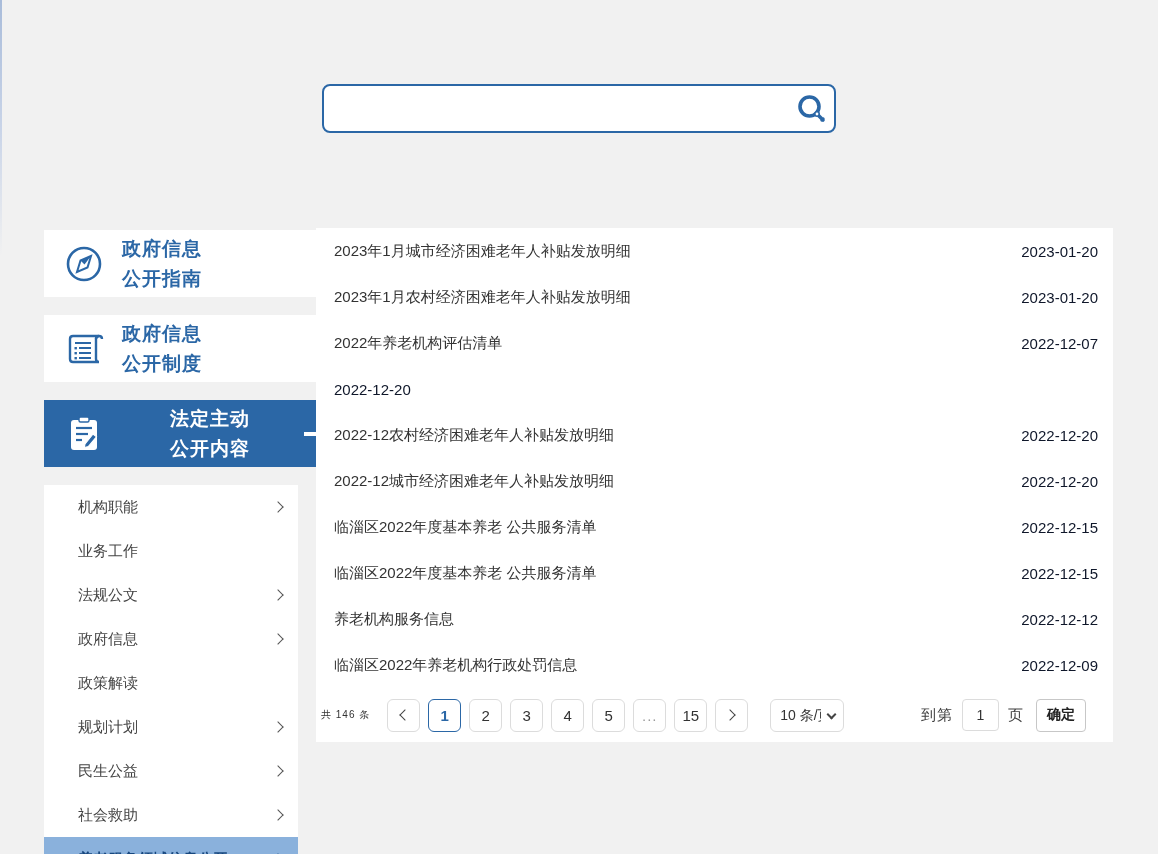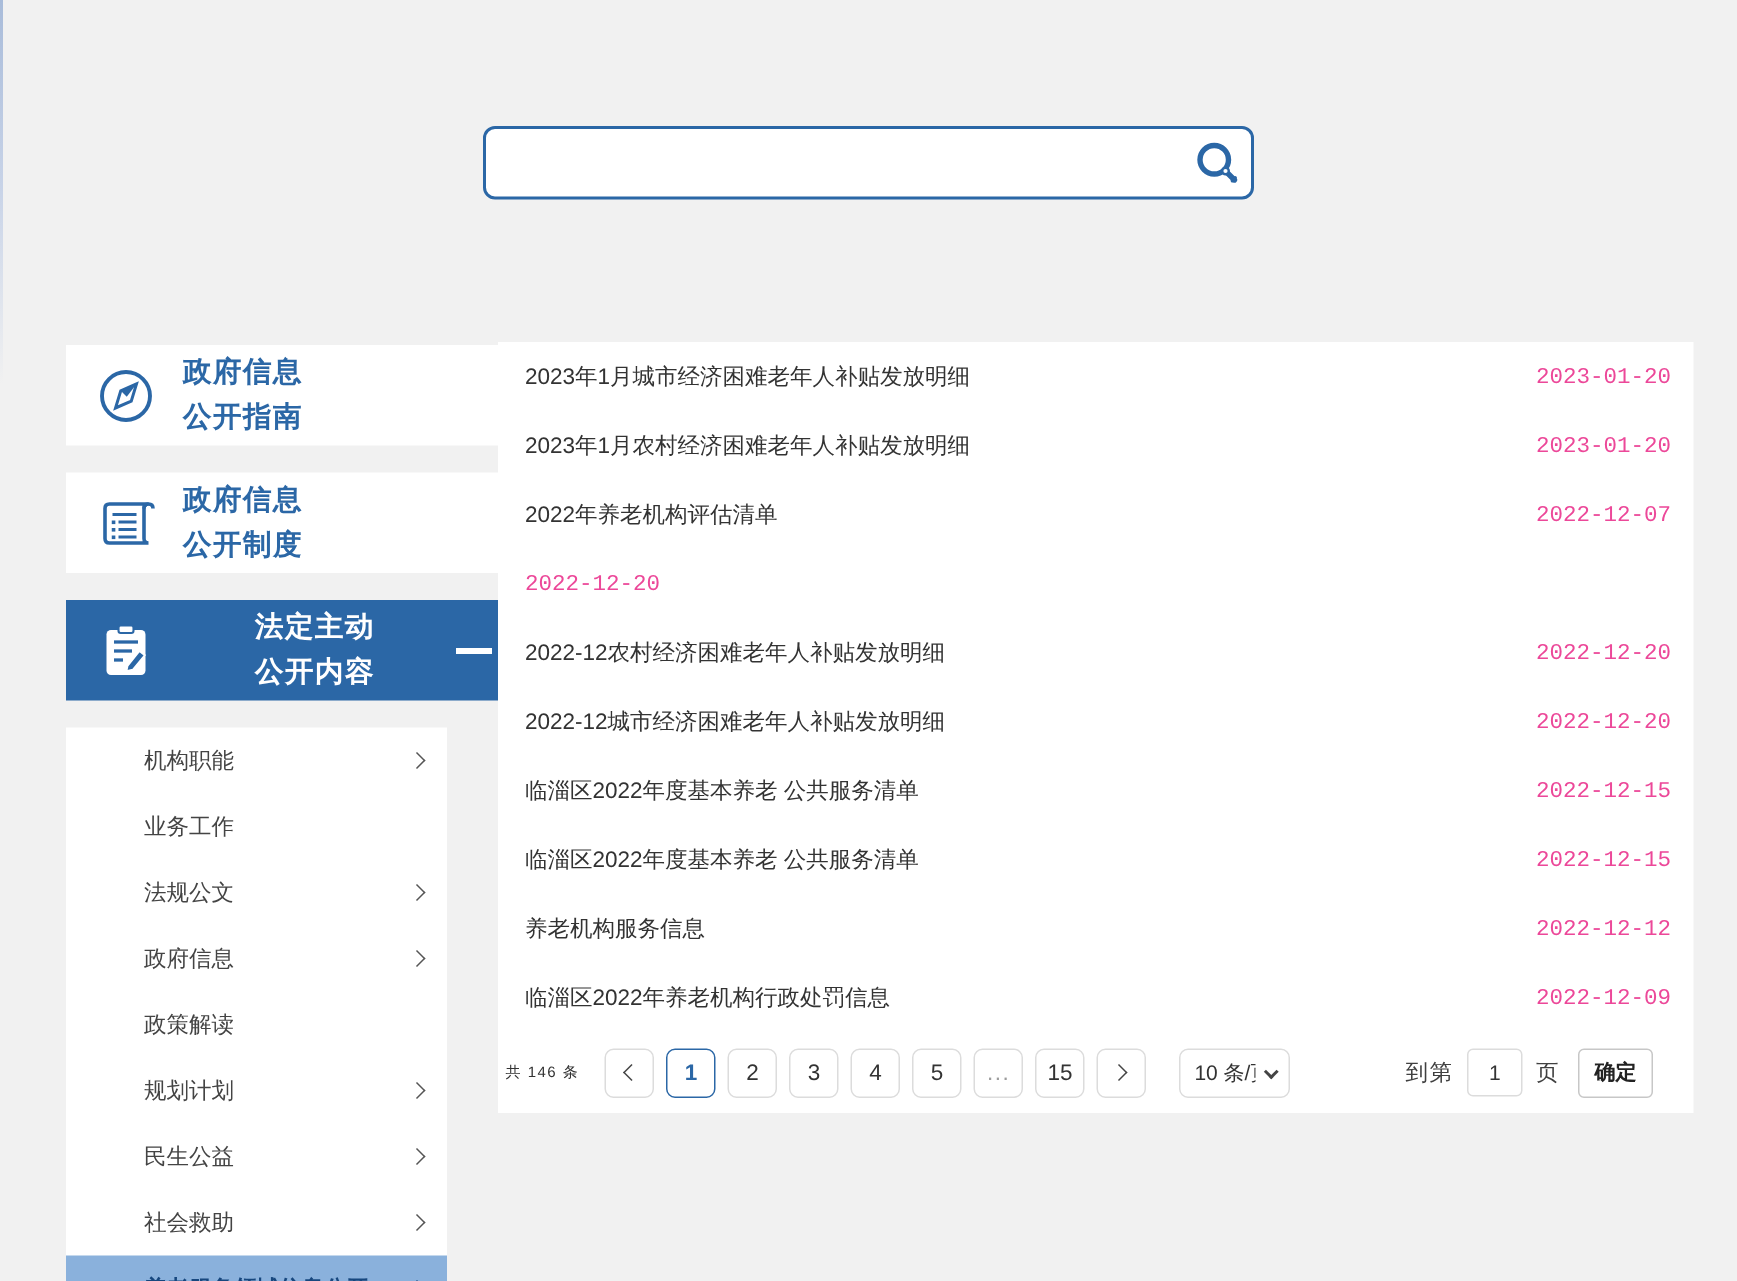--- a/index.html
+++ b/index.html
@@ -39,42 +39,42 @@
   .side-card .labels {
     margin-left:12px; font-size:19px; font-weight:600; color:#2b67a6;
     line-height:30px; letter-spacing:1px;
   }
   .side-card.active { background:#2b67a6;gap:48px; }
   .side-card.active .labels { color:#fff; }
   .side-card.active .collapse { margin-left:auto; margin-right:22px; }
   .collapse-bar { display:block; width:24px; height:4px; background:#fff; }
   .submenu { width:254px; background:#fff; }
   .submenu-item {
-    height:44px; display:flex; align-items:center; padding:0 16px 0 52px;
+    height:44px; display:flex; align-items:center; padding:0 16px 0 34px;
     font-size:15px; color:#444; cursor:pointer;text-align:right;
   }
   .submenu-item .chev { margin-left:auto; }
   .chev {
     width:8px; height:8px; border-top:1.6px solid #555; border-right:1.6px solid #555;
     transform:rotate(45deg); display:inline-block;
   }
   .submenu-item.highlighted {
     background:#8ab1dc; color:#17477e; font-weight:bold;
   }
   .submenu-item.highlighted .chev { border-color:#17477e; }
   
   .panel {
-    position:absolute; left:332px; top:228px; width:797px; height:514px; background:#fff;
+    position:absolute; left:316px; top:228px; width:797px; height:514px; background:#fff;
   }
   .row {
     height:46px; display:flex; align-items:center; justify-content:space-between;
     padding:0 15px 0 18px; cursor:pointer;
   }
   .row .title { font-size:15px; color:#333; }
-  .row .date { font-size:15px; color:#ec4899;font-family:Liberation Mono, monospace; }
+  .row .date { font-size:15px; color:#0f172a; }
   
   .pagination {
     height:54px; display:flex; align-items:center; padding:0 27px 0 5px;
   }
   .total { font-size:10px; color:#333; margin-right:17px; letter-spacing:1px; }
   .pgbtn {
     min-width:33px; height:33px; background:#fff; border:1px solid #dcdcdc; border-radius:6px;
     display:flex; align-items:center; justify-content:center;
     font-size:15px; color:#333; cursor:pointer; margin-right:8px; padding:0 6px;
   }

